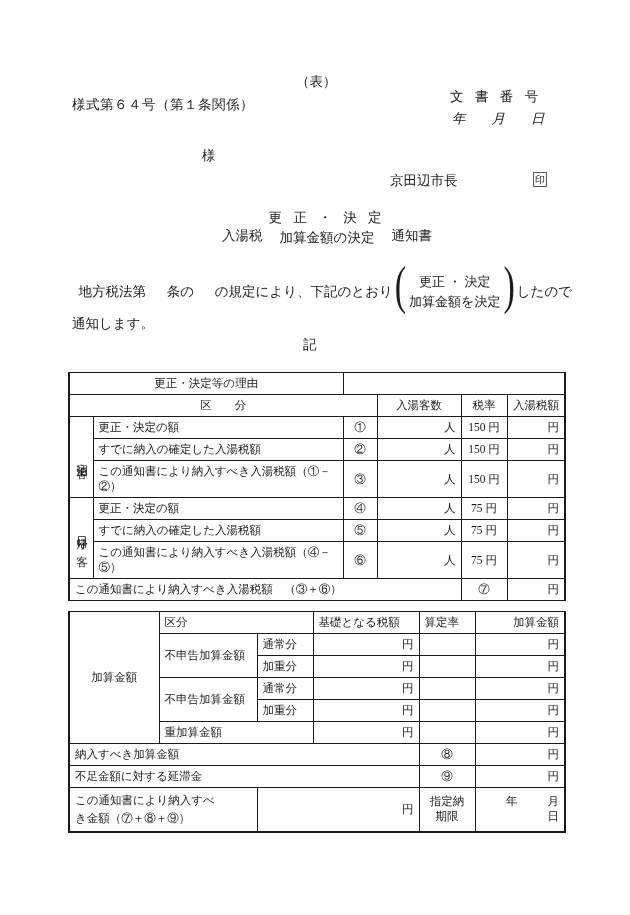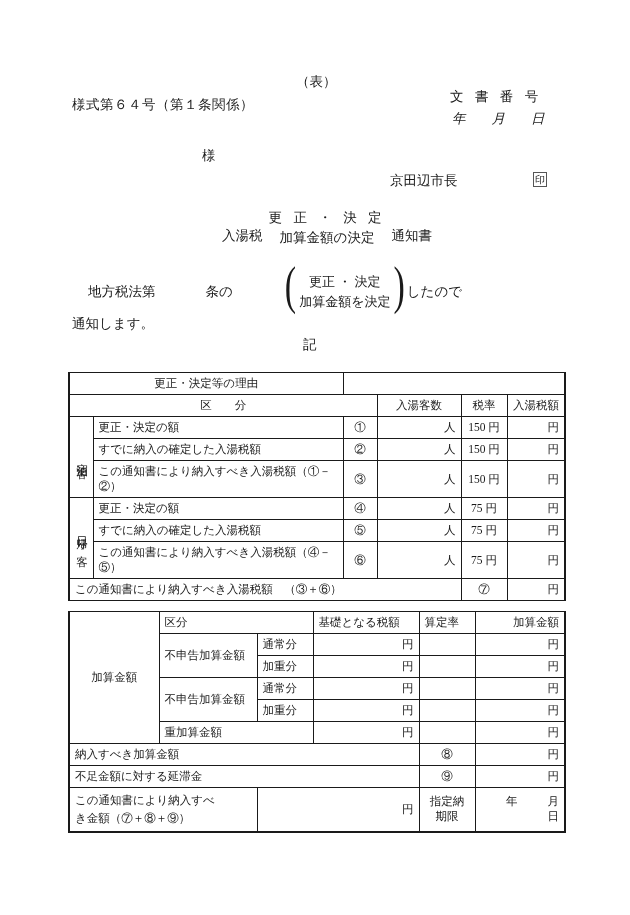--- a/index.html
+++ b/index.html
@@ -212,20 +212,21 @@
     <span class="tail">通知書</span>
   </div>
 
   <div class="body-text">
     <div class="body-line1">
       <span style="display:inline-block;width:16px;"></span>
       <span>地方税法第</span>
       <span class="blank-sm"></span>
       <span>条の</span>
       <span class="blank-sm"></span>
+      <span>の規定により、下記のとおり</span>
       <span class="bracket-group">
         <span class="paren">(</span>
         <span class="inner">
           <span>更正 ・ 決定</span>
           <span>加算金額を決定</span>
         </span>
         <span class="paren">)</span>
       </span>
       <span>したので</span>
     </div>

